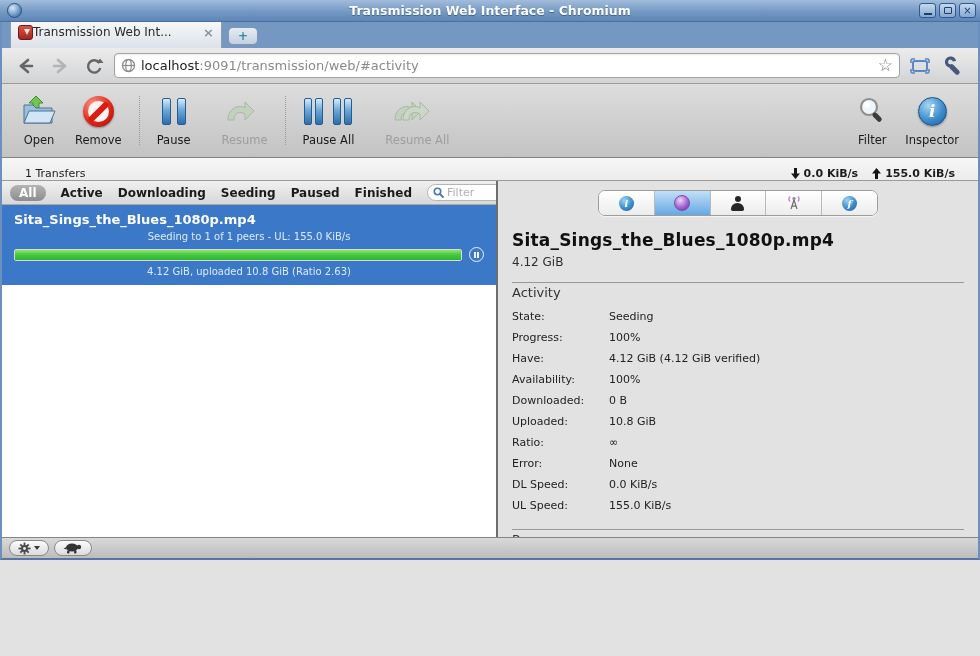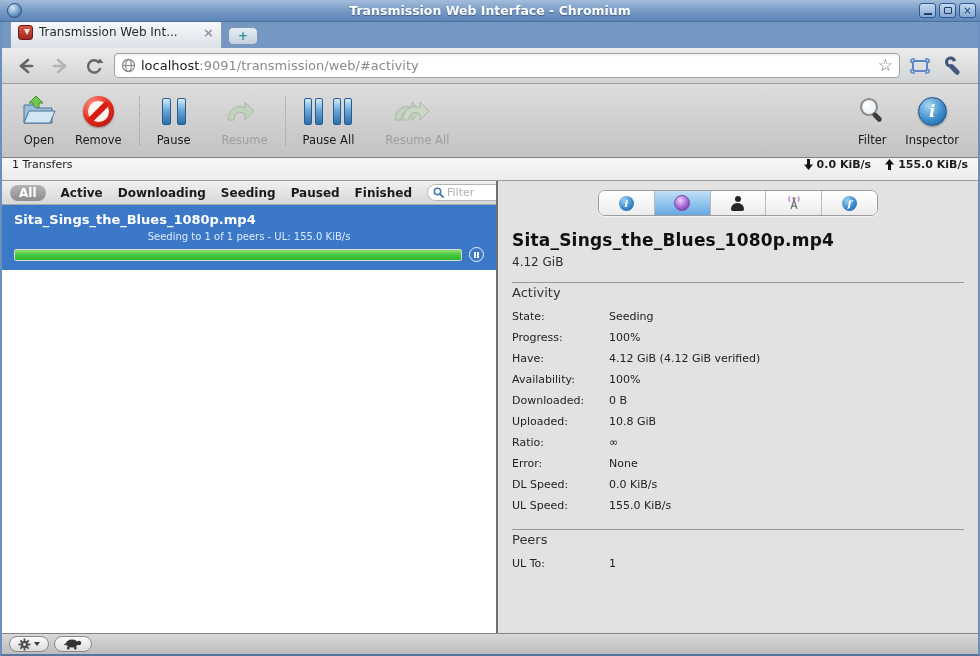--- a/index.html
+++ b/index.html
@@ -1,31 +1,31 @@
 <!DOCTYPE html>
 <html><head>
 <meta charset="utf-8">
 <style>
   * { margin:0; padding:0; box-sizing:border-box; }
   html,body { width:980px; height:656px; overflow:hidden; }
   body { font-family:"DejaVu Sans","Liberation Sans",sans-serif; font-size:12px; background:#e2e2e2; }
-  .window { width:980px; height:656px; display:flex; flex-direction:column; border-left:2px solid #6b90bd; border-right:2px solid #6b90bd; border-bottom:2px solid #55779f; background:#e2e2e2; }
+  .window { width:980px; height:560px; display:flex; flex-direction:column; border-left:2px solid #6b90bd; border-right:2px solid #6b90bd; border-bottom:2px solid #55779f; background:#e2e2e2; }
 
   
   .titlebar { height:22px; flex:0 0 22px; background:linear-gradient(180deg,#a3bcdb,#7499c4 55%,#5d86b7); display:flex; align-items:center; padding:0 4px; position:relative; margin:0 -2px; border-bottom:1px solid #4c6f9b; }
   .chromium-ball { width:15px; height:15px; border-radius:50%; background:radial-gradient(circle at 35% 30%, #d8e8f6, #6f9cc8 55%, #2f5c90); border:1px solid #2c4e7d; margin-left:3px; }
   .win-title { position:absolute; left:0; right:0; text-align:center; color:#fff; font-weight:bold; font-size:12.5px; text-shadow:0 1px 1px rgba(20,40,70,.5); }
   .win-controls { margin-left:auto; display:flex; gap:3px; z-index:2; }
   .win-btn { width:17px; height:15px; border:1px solid #2d5a94; border-radius:3px; background:linear-gradient(180deg,#c5d8ee,#87a9cf); display:flex; align-items:center; justify-content:center; color:#17406f; font-size:10px; line-height:1; }
   .glyph-min { width:8px; height:2px; background:#17406f; margin-top:7px; }
   .glyph-max { width:8px; height:7px; border:1.5px solid #17406f; border-radius:1px; }
 
   
   .tabstrip { height:26px; flex:0 0 26px; background:#7598c3; display:flex; align-items:flex-end; padding:0 0 0 8px; }
-  .tab { width:212px; height:24px; background:linear-gradient(180deg,#fbfcfd,#dde2e9); border:1px solid #8b9cb5; border-bottom:none; border-radius:6px 6px 0 0; display:flex; align-items:center; padding:16px 7px; gap:6px; }
+  .tab { width:212px; height:24px; background:linear-gradient(180deg,#fbfcfd,#dde2e9); border:1px solid #8b9cb5; border-bottom:none; border-radius:6px 6px 0 0; display:flex; align-items:center; padding:16px 7px; }
   .tab-label { color:#2a2a2a; font-size:12px; white-space:nowrap; overflow:hidden; flex:1; }
   .tab-close { color:#8a93a2; font-size:13px; font-weight:bold; }
   .favicon-tm { flex:0 0 15px; width:15px; height:15px; border-radius:3px; background:linear-gradient(180deg,#d8564a,#a02820); border:1px solid #701812; position:relative; }
   .favicon-tm::after { content:""; position:absolute; left:4.5px; top:3px; width:0; height:0; border-left:3px solid transparent; border-right:3px solid transparent; border-top:6px solid #f2e6d8; }
   .newtab-btn { margin-left:6px; margin-bottom:3px; width:30px; height:18px; border-radius:5px; background:linear-gradient(180deg,#e6ecf3,#c4d1e0); border:1px solid #7e96b4; color:#2e8f9e; font-weight:bold; font-size:12px; display:flex; align-items:center; justify-content:center; }
 
   
   .navbar { height:36px; flex:0 0 36px; background:linear-gradient(180deg,#ececec,#d2d3d5); border-bottom:1px solid #9b9b9b; display:flex; align-items:center; padding:0 10px; gap:6px; }
   .nav-btn { width:28px; height:26px; display:flex; align-items:center; justify-content:center; }
   .urlbox { flex:1; height:25px; background:#fff; border:1px solid #a2a2a2; border-radius:4px; display:flex; align-items:center; padding:0 6px; gap:5px; box-shadow:inset 0 1px 2px rgba(0,0,0,.08); }
@@ -45,21 +45,21 @@
   .pbar { width:9px; height:27px; border-radius:2px; background:linear-gradient(180deg,#d6ecfa,#6aa8d8 45%,#2e6ea8); border:1px solid #245c94; }
   .pausebars.all { gap:3px; }
   .pausebars.all .pbar { width:8px; }
   .pausebars.all .gap { width:4px; }
   .noentry { width:31px; height:31px; border-radius:50%; background:radial-gradient(circle at 34% 28%, #ff9488, #e02818 55%, #9c0e0e); position:relative; box-shadow:0 1px 2px rgba(0,0,0,.35); }
   .noentry::before { content:""; position:absolute; left:5px; top:5px; width:21px; height:21px; border-radius:50%; background:#fdf4f2; }
   .noentry::after { content:""; position:absolute; left:3px; top:13px; width:25px; height:6px; background:#d81e12; transform:rotate(-45deg); border-radius:2px; }
   .glossy-i { width:29px; height:29px; border-radius:50%; background:radial-gradient(circle at 35% 28%, #a6d6f2, #3e8ecc 55%, #1d5a9e); border:1px solid #1a4f8c; color:#fff; font-family:"DejaVu Serif","Liberation Serif",serif; font-style:italic; font-weight:bold; font-size:17px; display:flex; align-items:center; justify-content:center; box-shadow:0 1px 2px rgba(0,0,0,.3); }
 
   
-  .tm-status { height:23px; flex:0 0 23px; background:linear-gradient(180deg,#f7f7f7,#ececec); border-bottom:1px solid #9b9b9b; display:flex; align-items:flex-start; padding:0 10px; font-size:11px; color:#1c1c1c; }
+  .tm-status { height:23px; flex:0 0 23px; background:linear-gradient(180deg,#f7f7f7,#ececec); border-bottom:1px solid #9b9b9b; display:flex; align-items:flex-end; padding:0 23px; font-size:11px; color:#1c1c1c; }
   .speeds { margin-left:auto; display:flex; align-items:center; gap:4px; }
   .speeds .num { font-weight:bold; font-size:11px; }
 
   
   .main { flex:1; display:flex; min-height:0; }
   .left-panel { width:494px; flex:0 0 494px; display:flex; flex-direction:column; background:#fff; }
   .divider { width:2px; flex:0 0 2px; background:#6e6e6e; }
   .right-panel { flex:1; background:#e2e2e2; overflow:hidden; padding:0 14px; }
 
   
@@ -298,20 +298,21 @@
           <div class="tsub">Seeding to 1 of 1 peers - UL: 155.0 KiB/s</div>
           <div class="tprog-line">
             <div class="tprog">
               <div class="tprog-fill" style="width: 100%;"></div>
             </div>
             <span class="mini-pause">
                 <i></i>
                 <i></i>
               </span>
           </div>
+          <div class="tsub">4.12 GiB, uploaded 10.8 GiB (Ratio 2.63)</div>
         </div>
       </div>
     </div>
 
     <div class="divider"></div>
 
     <div class="right-panel">
       <div class="itabs">
         <div class="itab">
             <span class="mini-circle">i</span>

